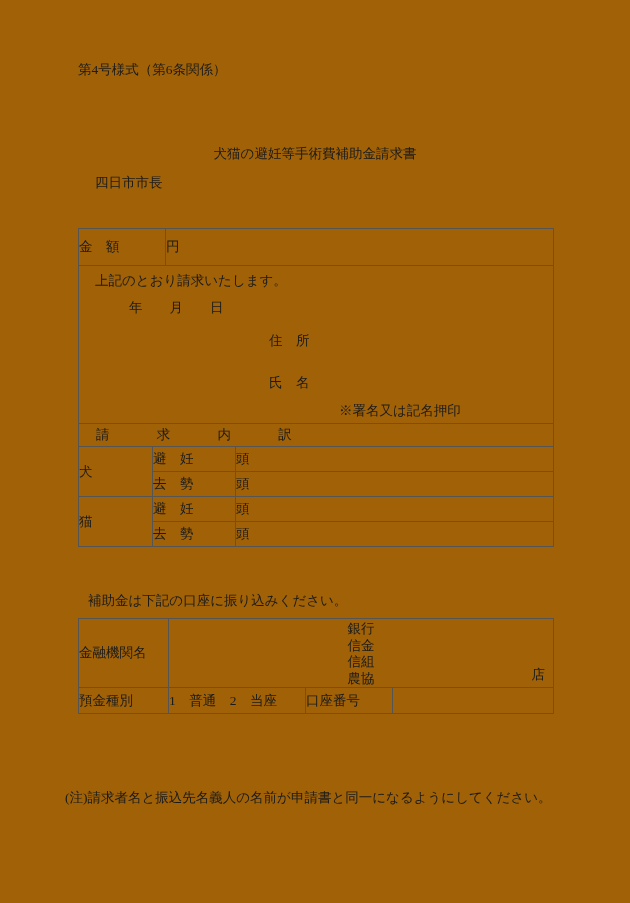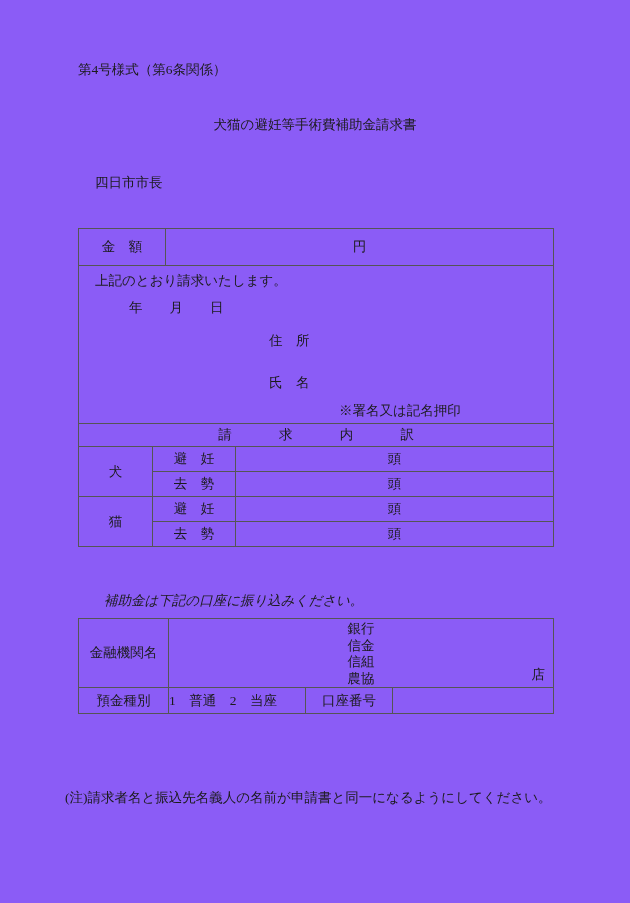--- a/index.html
+++ b/index.html
@@ -1,26 +1,26 @@
 <!DOCTYPE html>
 <html><head>
 <meta charset="utf-8">
 <style>
   html,body { margin:0; padding:0; background:#ffffff; }
   .page {
-    position:relative; width:630px; height:903px; background:#8b5cf6;
+    position:relative; width:630px; height:903px; background:#a16207;
     font-family:"Liberation Serif","DejaVu Serif",serif;
     color:#1b1b1b; font-size:13.5px; overflow:hidden;
   }
   .abs { position:absolute; white-space:nowrap; }
-  .centered { left:0; right:0; text-align:center; }
+  .centered { left:0; right:0; text-align:center;margin-top:29px; }
 
   table.form { border-collapse:collapse; table-layout:fixed; position:absolute; }
   table.form td { border:1px solid #555; padding:0; vertical-align:middle; font-size:13.5px; }
-  td.center { text-align:center; }
+  td.center { }
   td.rel { position:relative; }
 
   .claim-table { left:78px; top:228px; width:475px; }
   .bank-table  { left:78px; top:618px; width:475px; }
 
   .bigcell { height:157px; }
   .bigcell .abs { position:absolute; }
 
   .spread { letter-spacing:1.25em; padding-left:1.25em; }
 
@@ -82,21 +82,21 @@
       <td class="center">頭</td>
     </tr>
     <tr style="height:25px">
       <td colspan="2" class="center">去　勢</td>
       <td class="center">頭</td>
     </tr>
   </tbody>
     </table>
 
 
-  <div class="abs" style="left:104px; top:592px;font-style:italic;">補助金は下記の口座に振り込みください。</div>
+  <div class="abs" style="left:88px; top:592px;">補助金は下記の口座に振り込みください。</div>
 
   <table class="form bank-table">
     <colgroup>
       <col style="width:90px">
         <col style="width:137px">
         <col style="width:87px">
         <col style="width:161px">
     </colgroup>
     <tbody>
         <tr style="height:69px">

